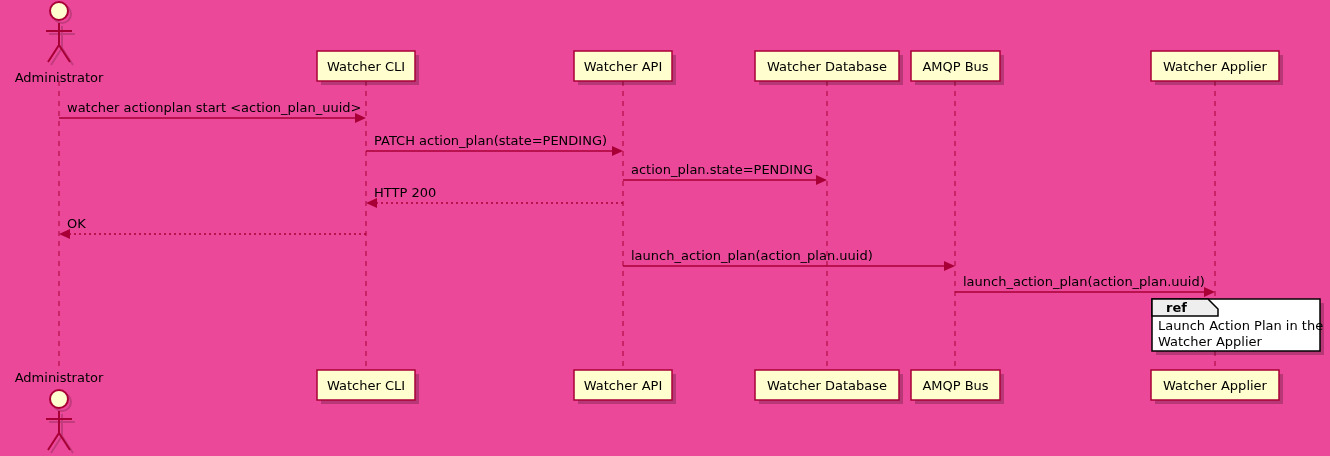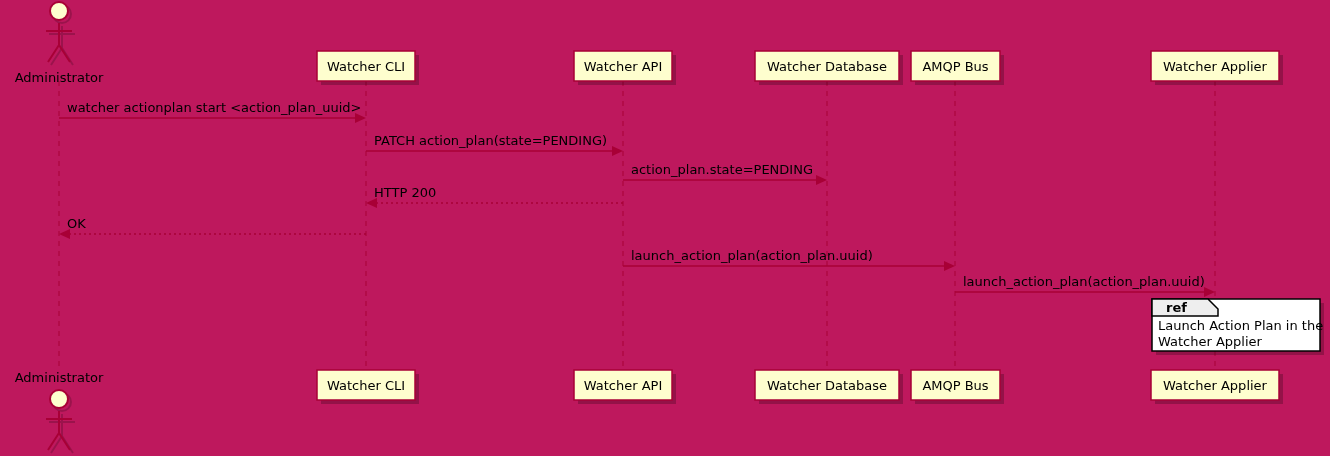--- a/index.html
+++ b/index.html
@@ -8,21 +8,21 @@
     background: #ffffff;
   }
   body {
     font-family: "DejaVu Sans", sans-serif;
   }
   #diagram {
     position: relative;
     width: 1330px;
     height: 456px;
     overflow: hidden;
-    background: #be185d;
+    background: #ec4899;
   }
   #diagram svg {
     position: absolute;
     left: 0;
     top: 0;
   }
   .lifeline {
     stroke: #A80036;
     stroke-width: 1;
     stroke-dasharray: 5,5;

